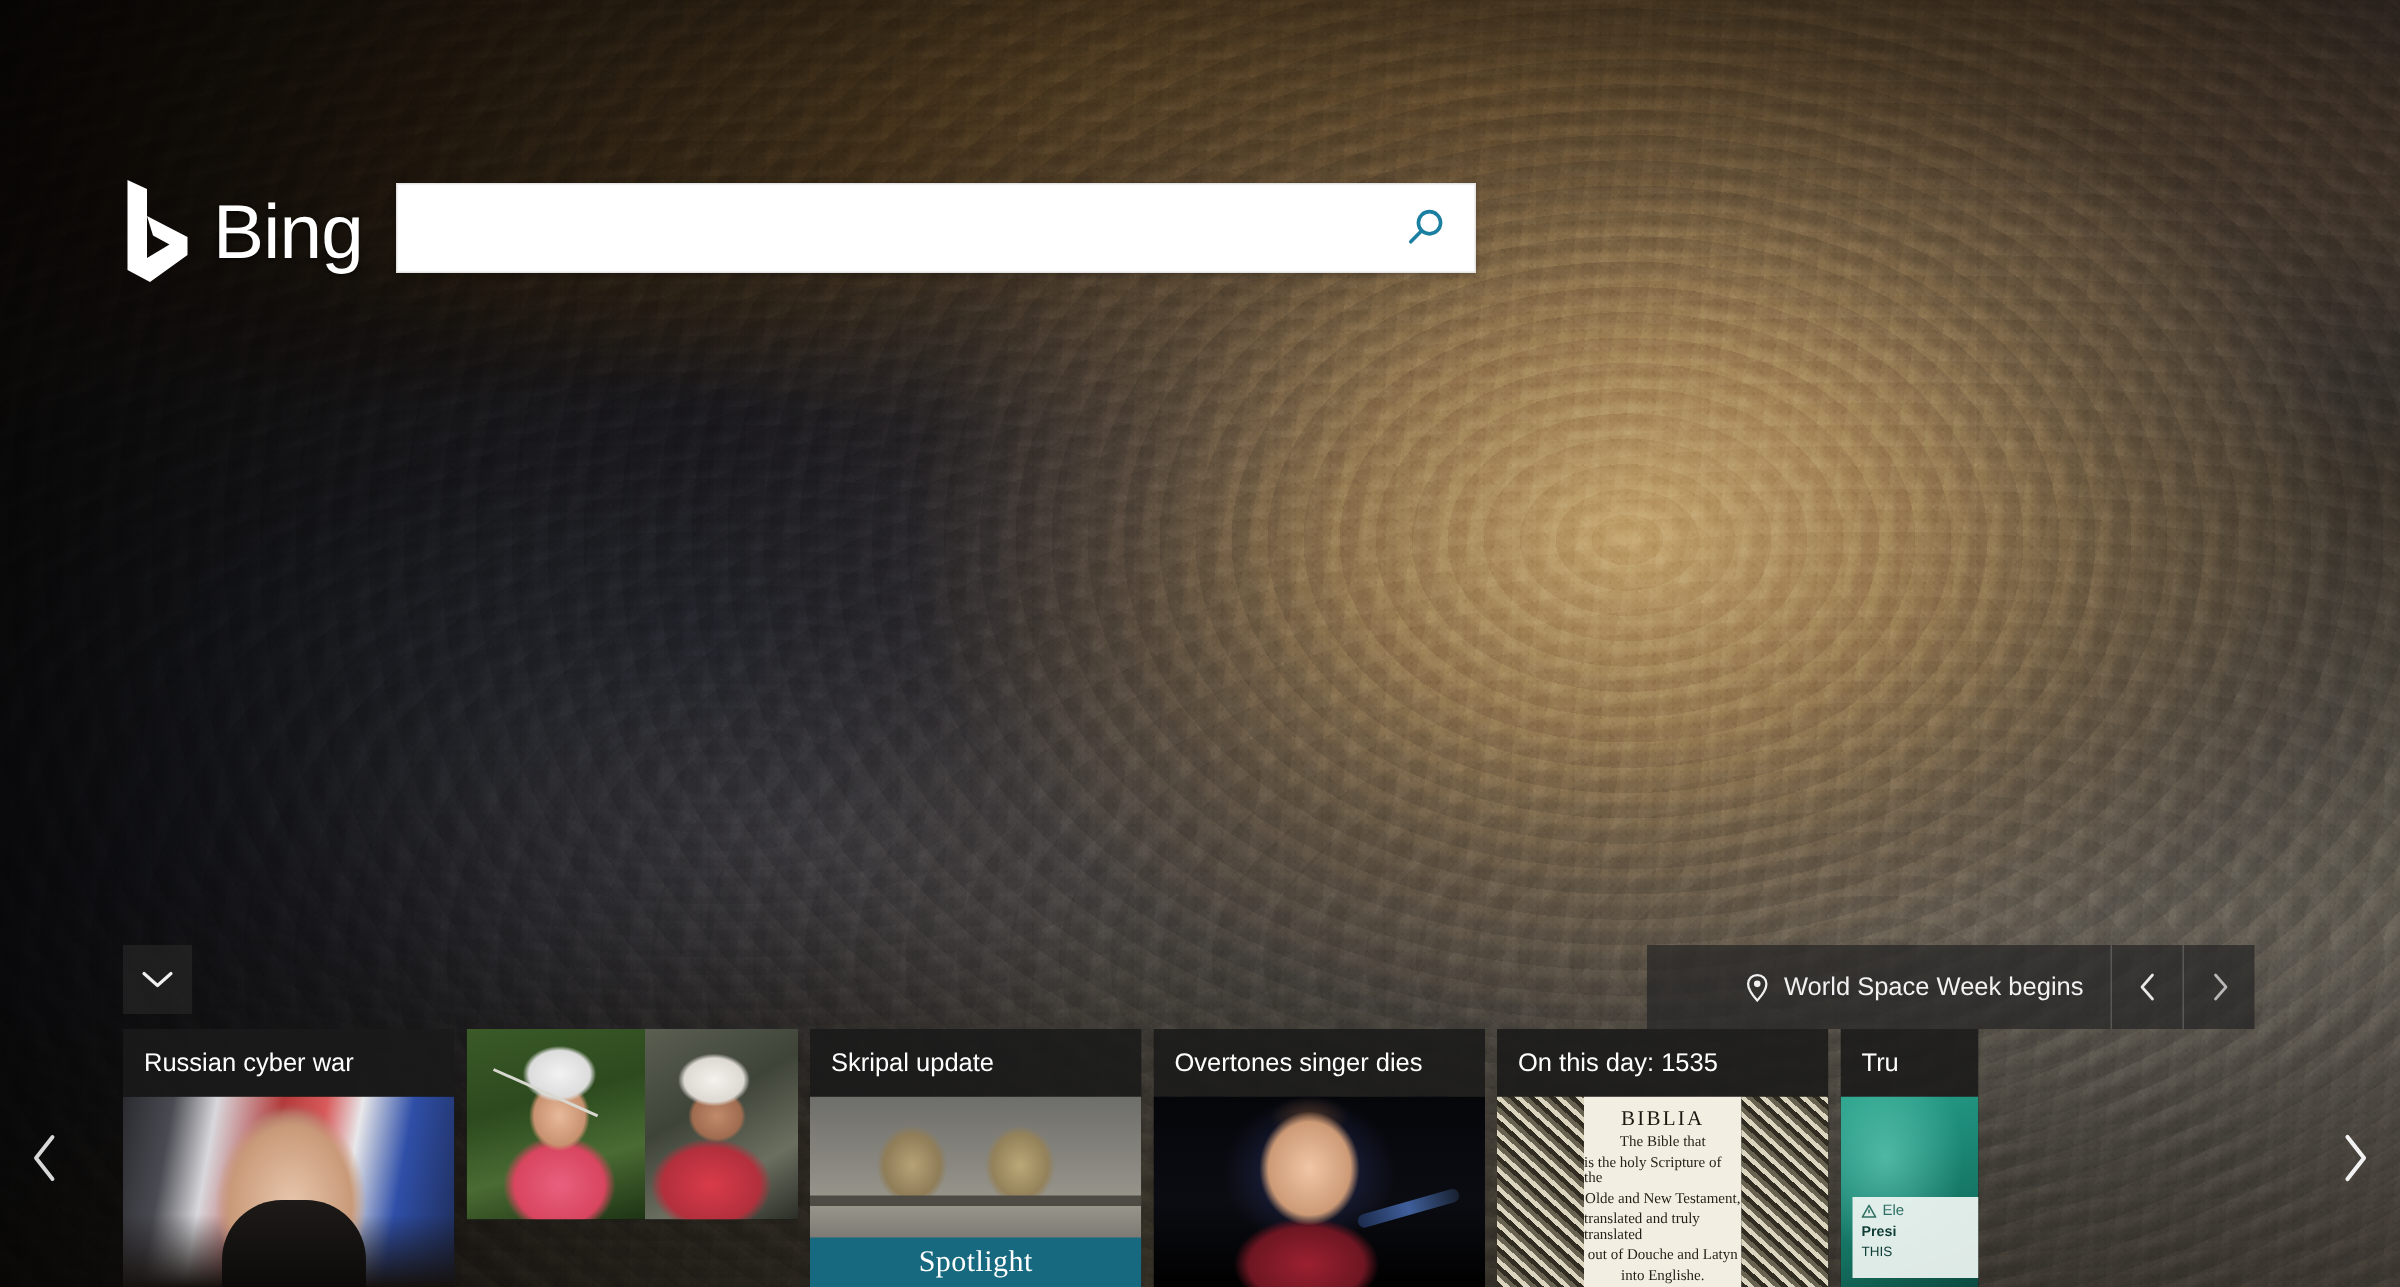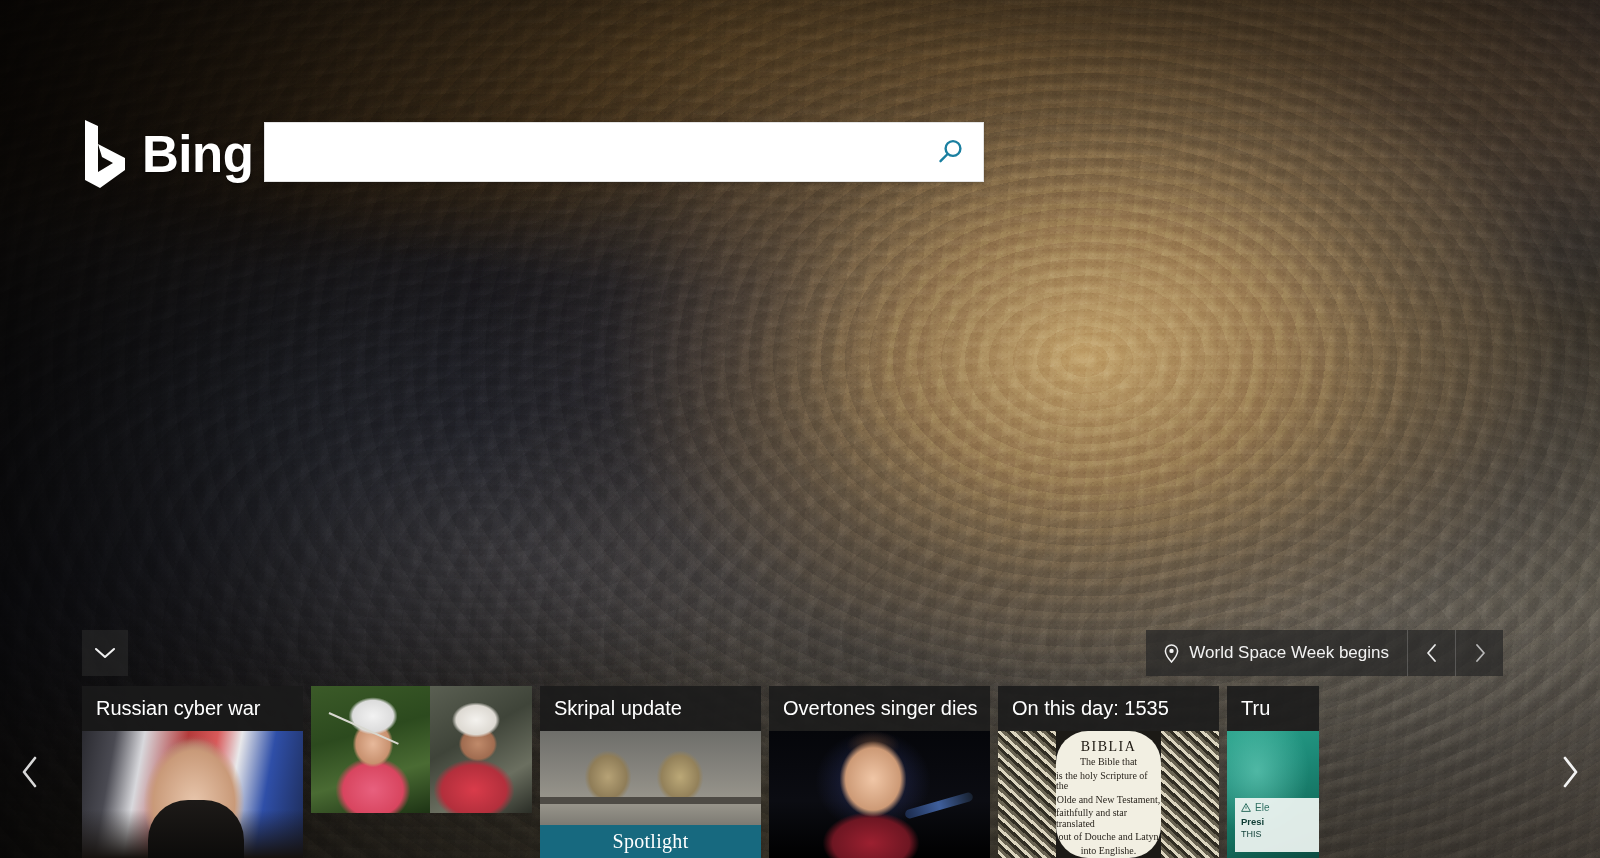--- a/index.html
+++ b/index.html
@@ -57,42 +57,42 @@
     position:absolute; inset:0;
     background:
       linear-gradient(to right, rgba(0,0,0,.74) 0%, rgba(0,0,0,.26) 22%, rgba(0,0,0,0) 46%),
       linear-gradient(to bottom, rgba(0,0,0,.30) 0%, rgba(0,0,0,0) 18%, rgba(0,0,0,0) 72%, rgba(0,0,0,.40) 100%);
   }
 
   
   #header { position:absolute; left:0; top:0; width:100%; height:200px; }
   .logo-wrap{ position:absolute; left:82px; top:118px; display:flex; align-items:center; gap:14px; }
   .logo-mark{ width:46px; height:72px; display:block; }
-  .logo-text{ color:#fff; font-size:51px; line-height:1; font-weight:700; letter-spacing:-.5px;
+  .logo-text{ color:#fff; font-size:51px; line-height:1; font-weight:400; letter-spacing:-.5px;
               text-shadow:0 1px 3px rgba(0,0,0,.55); }
 
   .searchbox{
     position:absolute; left:264px; top:122px; width:720px; height:60px;
     background:#fff; border:1px solid #e3e3e3; display:flex; align-items:center;
     box-shadow:0 1px 4px rgba(0,0,0,.25);
   }
   .search-input{
     flex:1; height:100%; border:0; outline:0; background:transparent;
     font-family:"Liberation Sans", sans-serif; font-size:20px; color:#222;
     padding:0 18px;
   }
   .search-btn{
     width:66px; height:100%; border:0; background:transparent; cursor:pointer;
     display:flex; align-items:center; justify-content:center;
   }
 
   
   #infobar{
-    position:absolute; right:97px; top:630px; height:46px;
-    display:flex; align-items:stretch; background:rgba(38,38,38,.72);
+    position:absolute; right:97px; top:630px; height:56px;
+    display:flex; align-items:stretch; background:rgba(38,38,38,.72);padding-left:48px;
   }
   .ib-item{
     display:flex; align-items:center; gap:10px; padding:0 18px;
     color:#f2f2f2; font-size:17px; white-space:nowrap; cursor:pointer;
   }
   .ib-nav{
     width:48px; display:flex; align-items:center; justify-content:center;
     border-left:1px solid rgba(255,255,255,.18); cursor:pointer;
   }
   .ib-nav svg{ display:block; }
@@ -111,21 +111,21 @@
     display:flex; align-items:center; justify-content:center; cursor:pointer;
   }
   .car-arrow.left{ left:0; }
   .car-arrow.right{ right:0; }
 
   .cards{ position:absolute; left:82px; top:0; display:flex; gap:8px; }
   .card{ width:221px; flex:0 0 221px; position:relative; overflow:hidden; }
   .card.partial{ width:92px; flex:0 0 92px; }
   .card-head{
     height:45px; background:rgba(26,26,26,.88); display:flex; align-items:center;
-    padding:0 14px; color:#fff; font-size:20px; white-space:nowrap; overflow:hidden;text-align:right;
+    padding:0 14px; color:#fff; font-size:17px; white-space:nowrap; overflow:hidden;text-align:right;
   }
   .card-img{ height:127px; position:relative; overflow:hidden; background:#111; }
   .spotlight-bar{
     position:absolute; left:0; right:0; bottom:0; height:33px;
     background:#17697f; color:#fff; display:flex; align-items:center; justify-content:center;
     font-family:"Liberation Serif", serif; font-size:20px; letter-spacing:.3px;
   }
 
   
   .art{ position:absolute; inset:0; }
@@ -186,21 +186,21 @@
     background:linear-gradient(90deg,#1b2a4a,#3f5f9c,#17202e); border-radius:5px;
     transform:rotate(-16deg);
   }
   
   .art-bible{ background:#1c1a16; display:flex; }
   .bib-side{ flex:0 0 58px; background:
       repeating-linear-gradient(42deg, #3a372e 0 3px, #cfc9b6 3px 6px, #6b6657 6px 9px);
       filter:contrast(1.15); }
   .bib-mid{
     flex:1; background:#f2efe2; position:relative;
-    display:flex; flex-direction:column; align-items:center; padding-top:6px; gap:3px;border-radius:32px;
+    display:flex; flex-direction:column; align-items:center; padding-top:6px; gap:3px;
   }
   .bib-l{ background:#241f18; height:3px; border-radius:1px; }
   .bib-title{
     font-family:"Liberation Serif", serif; font-size:14px; color:#1c1710;
     letter-spacing:1.5px; line-height:1;
   }
   .bib-sub{ font-family:"Liberation Serif", serif; font-size:10px; color:#241f18; line-height:1.05; }
   
   .art-bbc{
     background:
@@ -331,21 +331,21 @@
       <div class="card-head">On this day: 1535</div>
       <div class="card-img">
         <div class="art art-bible">
           <div class="bib-side"></div>
           <div class="bib-mid">
             <div class="bib-l" style="width:72%"></div>
             <div class="bib-title">BIBLIA</div>
             <div class="bib-sub">The Bible that</div>
             <div class="bib-sub">is the holy Scripture of the</div>
             <div class="bib-sub">Olde and New Testament,</div>
-            <div class="bib-sub">faithfully and star translated</div>
+            <div class="bib-sub">translated and truly translated</div>
             <div class="bib-sub">out of Douche and Latyn</div>
             <div class="bib-sub">into Englishe.</div>
             <div class="bib-l" style="width:55%; margin-top:3px;"></div>
           </div>
           <div class="bib-side"></div>
         </div>
       </div>
     </div>
 
 

